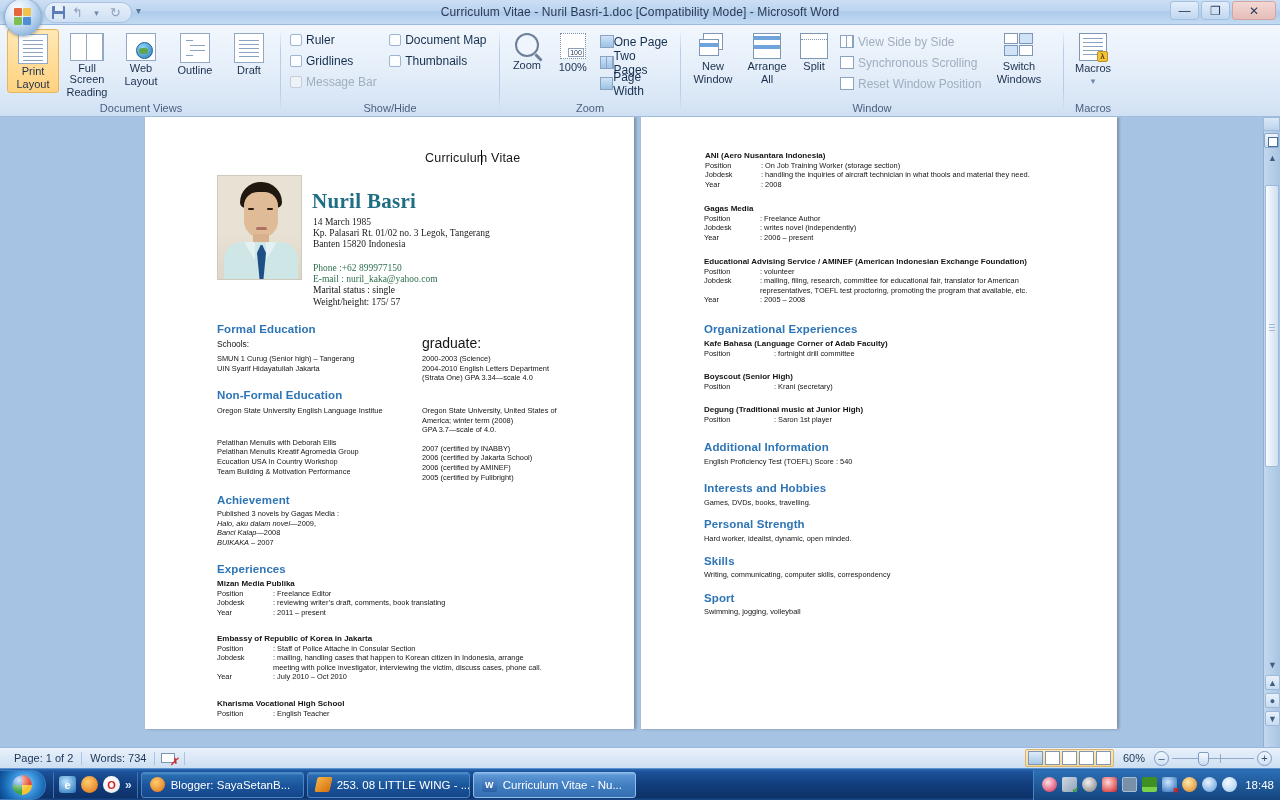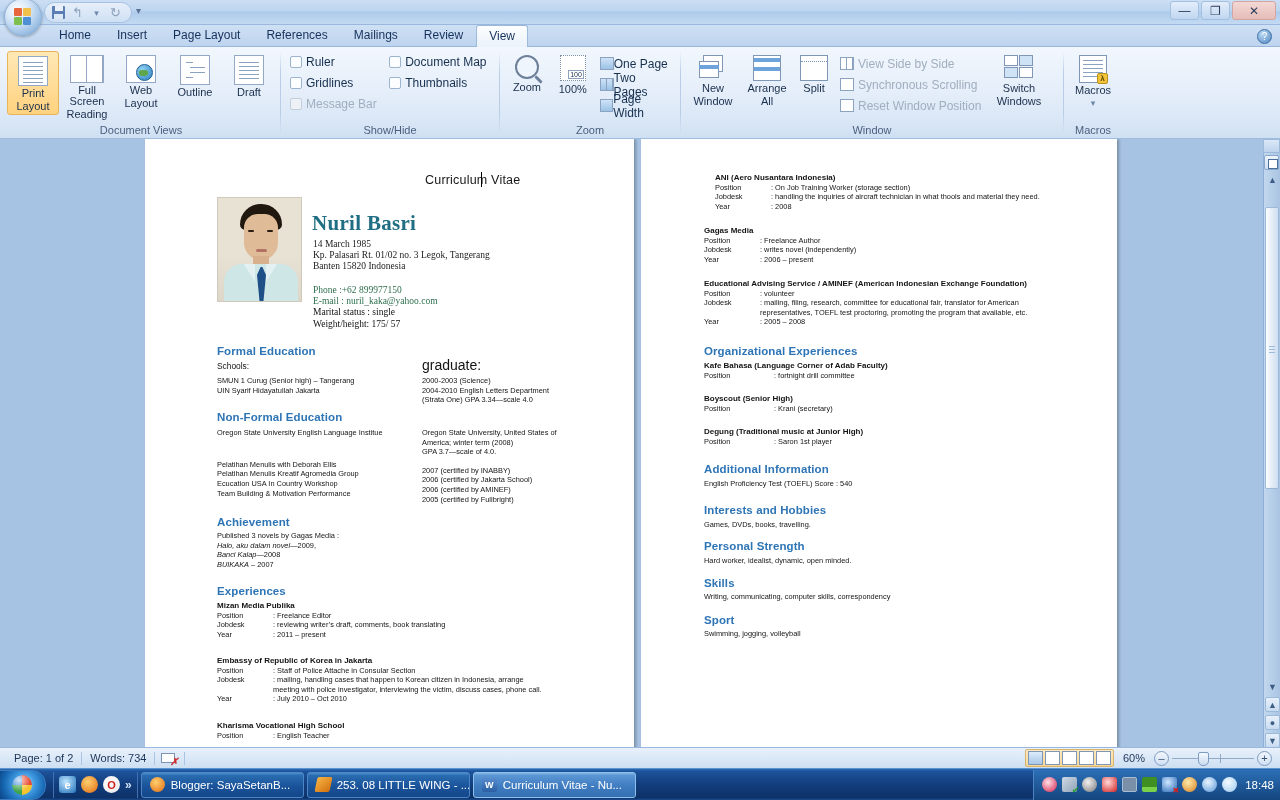--- a/index.html
+++ b/index.html
@@ -291,37 +291,28 @@
     </div>
     <div class="qat">
       <div class="qat-btn">
           <span class="save-ico"></span>
         </div>
       <div class="qat-btn undo-ico">↰</div>
       <div class="qat-btn tiny-arrow">▾</div>
       <div class="qat-btn redo-ico">↻</div>
     </div>
     <div class="qat-dd">▾</div>
+    <div class="title-text">Curriculum Vitae - Nuril Basri-1.doc [Compatibility Mode] - Microsoft Word</div>
     <div class="win-buttons">
       <div class="win-btn">—</div>
       <div class="win-btn">❐</div>
       <div class="win-btn close">✕</div>
     </div>
   </div>
 
-  <div class="tabbar">
-    <div class="tab">Home</div>
-    <div class="tab">Insert</div>
-    <div class="tab">Page Layout</div>
-    <div class="tab">References</div>
-    <div class="tab">Mailings</div>
-    <div class="tab">Review</div>
-    <div class="tab active">View</div>
-    <div class="help-ico">?</div>
-  </div>
 
   <div class="ribbon">
 
     <div class="rgroup">
       <div class="rbody">
         <div class="bigbtn sel">
           <div class="ico-doc">
             <i class="ln" style="top:5px"></i>
               <i class="ln" style="top:9px"></i>
               <i class="ln" style="top:13px"></i>
@@ -637,21 +628,21 @@
         <div style="font-weight:bold;font-size:8px">Kharisma Vocational High School</div>
         <div style="display:flex">
           <span style="width:56px">Position</span>
           <span>: English Teacher</span>
         </div>
       </div>
     </div>
 
     <div class="page" id="page2">
 
-      <div class="body-s" style="left:74px;top:34px;width:380px">
+      <div class="body-s" style="left:64px;top:34px;width:380px">
         <div style="font-weight:bold;font-size:8px">ANI (Aero Nusantara Indonesia)</div>
         <div style="display:flex">
           <span style="width:56px">Position</span>
           <span>: On Job Training Worker (storage section)</span>
         </div>
         <div style="display:flex">
           <span style="width:56px">Jobdesk</span>
           <span>: handling the inquiries of aircraft technician in what thools and material they need.</span>
         </div>
         <div style="display:flex">

